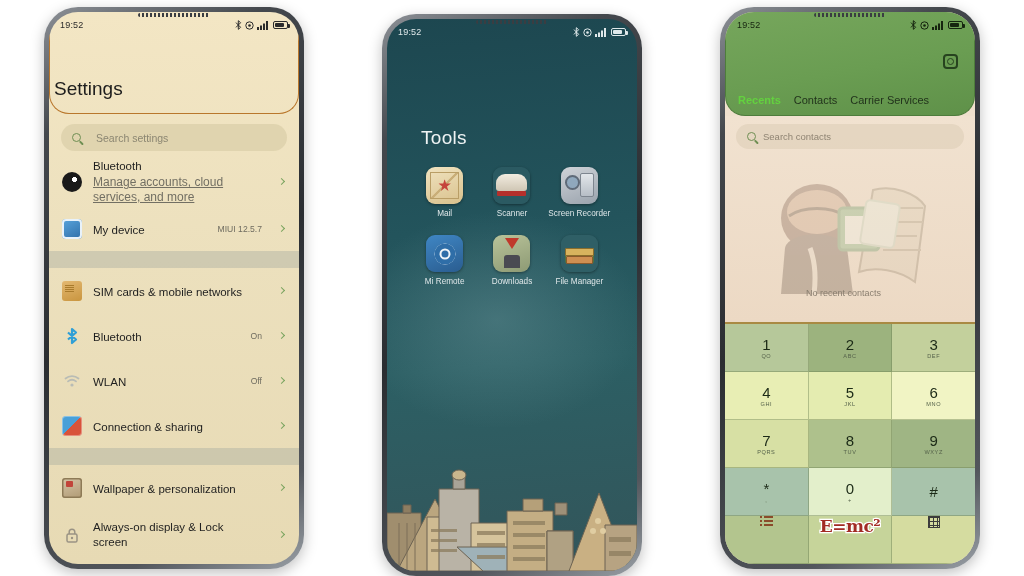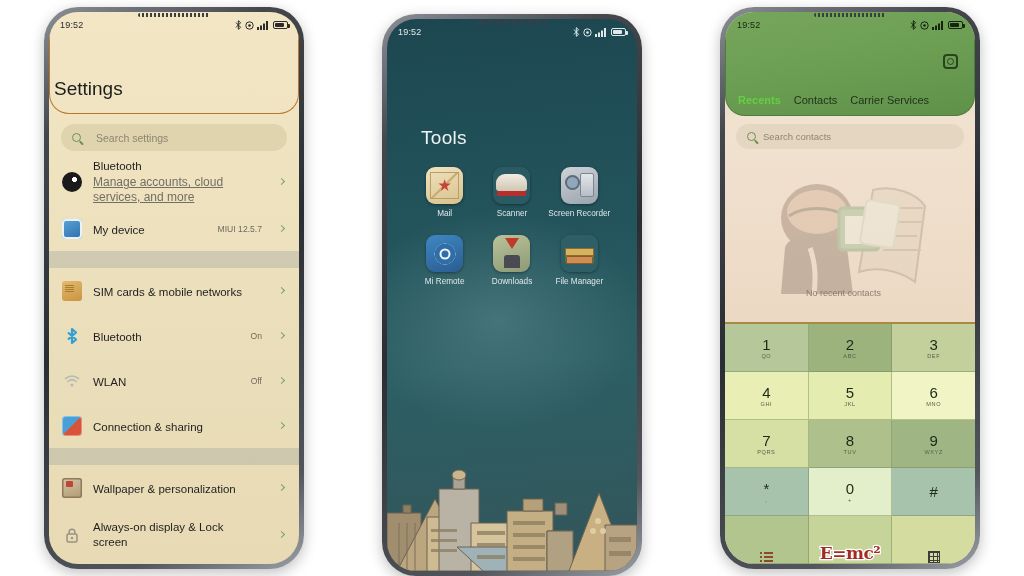--- a/index.html
+++ b/index.html
@@ -172,21 +172,21 @@
   .empty-text { position:absolute; left:0; right:13px; bottom:24px; text-align:center; font-size:9px; color:#8a7f70; }
 
   .keypad { position:absolute; top:310px; left:0; right:0; bottom:0; display:flex; flex-direction:column;
     border-top:2px solid #a98a43; }
   .kp-row { display:flex; flex:1 1 0; }
   .key { flex:1 1 0; display:flex; flex-direction:column; align-items:center; justify-content:center;
     border-right:1px solid rgba(110,130,85,.45); border-bottom:1px solid rgba(110,130,85,.45); gap:1px; }
   .key:last-child { border-right:none; }
   .key .num { font-size:15px; color:#1c2a17; line-height:1; }
   .key .sub { font-size:5.6px; color:#56634b; letter-spacing:.6px; }
-  .key.act { display:flex; align-items:center; justify-content:flex-end; }
+  .key.act { display:flex; align-items:center; justify-content:flex-start; }
   .emc { font-family:"DejaVu Serif", serif; font-weight:700; font-size:17px; color:#a22b24;
     -webkit-text-stroke:2.5px #fff; paint-order:stroke fill; letter-spacing:-.5px; }
   .list-ic { width:13px; height:11px; position:relative; }
   .list-ic i { position:absolute; left:4px; right:0; height:1.6px; background:#8a4b2a; }
   .list-ic i:nth-child(1){top:0}.list-ic i:nth-child(2){top:4px}.list-ic i:nth-child(3){top:8px}
   .list-ic::before { content:""; position:absolute; left:0; top:0; width:2.4px; height:11px;
     background:repeating-linear-gradient(#8a4b2a 0 1.6px,transparent 1.6px 4px); }
   .grid-ic { width:12px; height:12px;
     background:
       repeating-linear-gradient(to right,#3c3c3c 0 1.4px,transparent 1.4px 4px),

